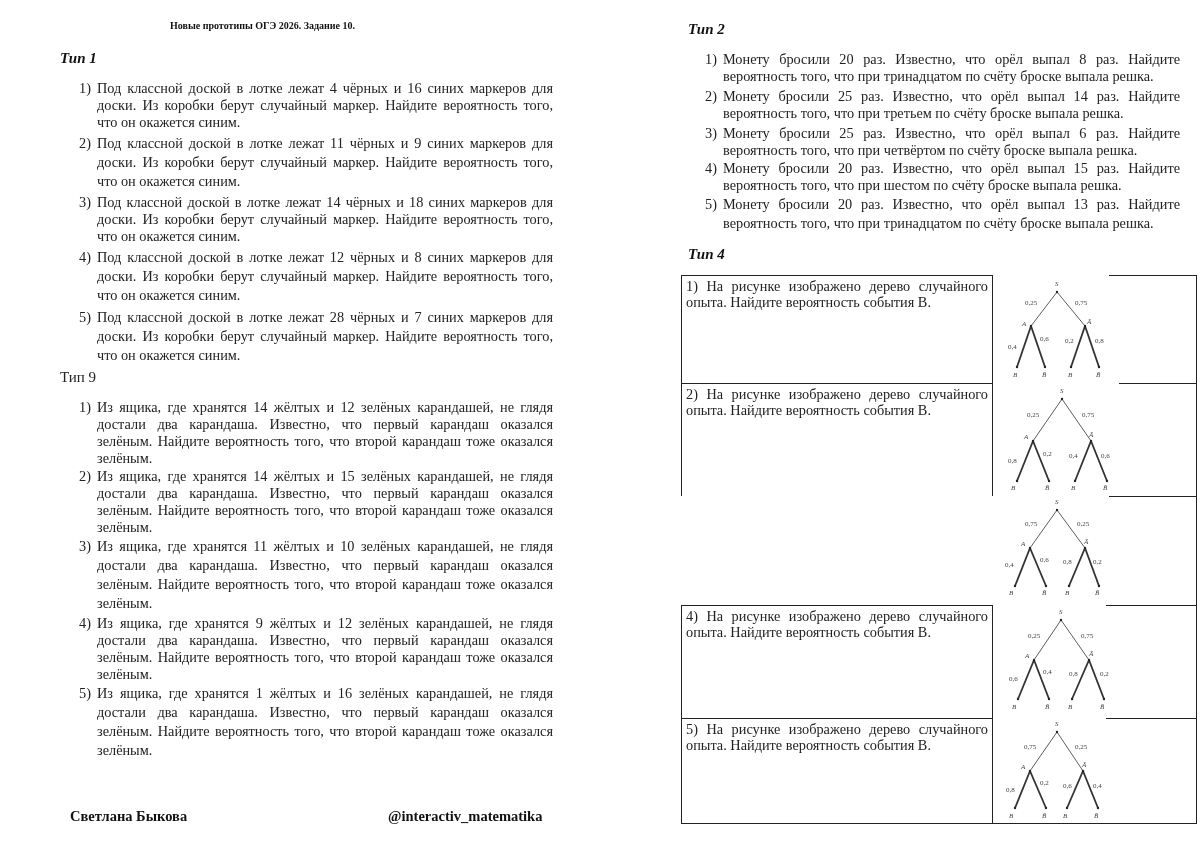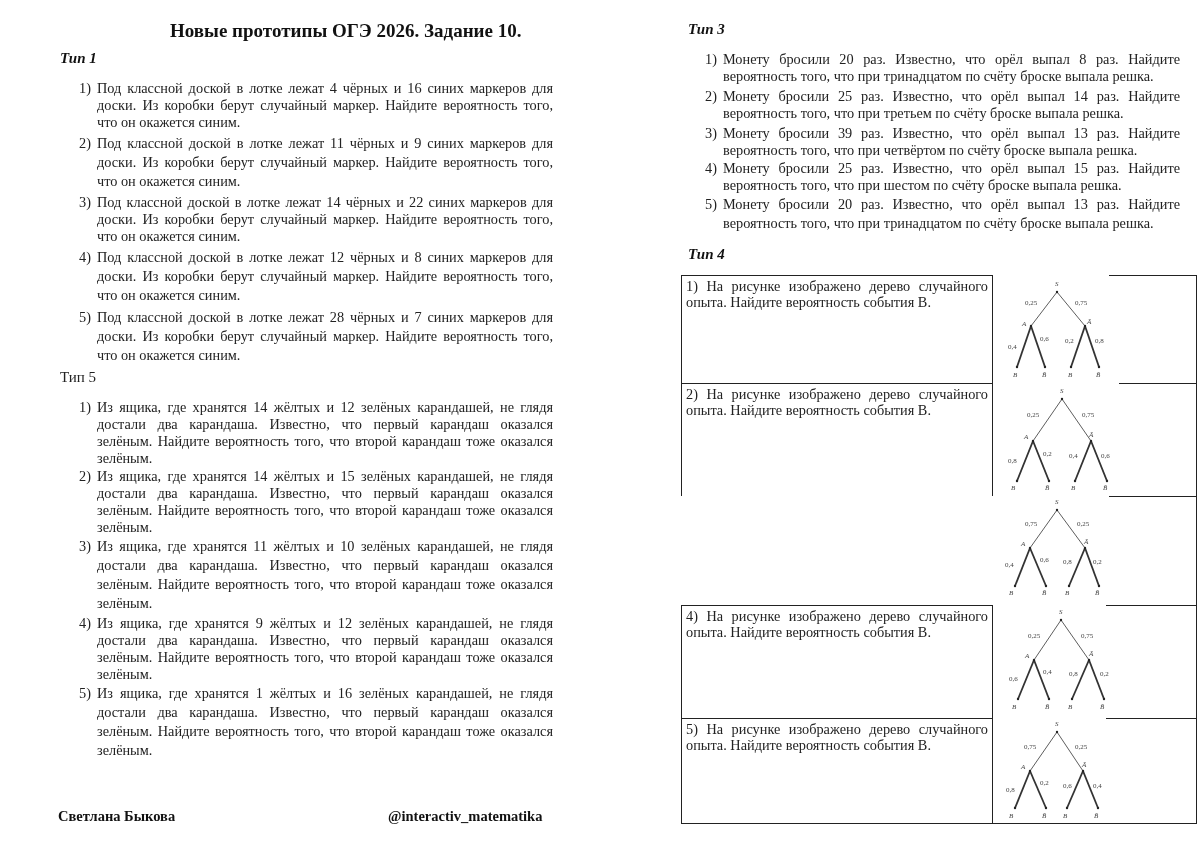--- a/index.html
+++ b/index.html
@@ -7,35 +7,35 @@
     width: 1200px; height: 842px; position: relative; overflow: hidden;
     font-family: "Liberation Serif", "DejaVu Serif", serif;
     color: #222222;
   }
   .page { position: absolute; top: 0; }
   .page-left { left: 0; width: 600px; height: 842px; }
   .page-right { left: 600px; width: 600px; height: 842px; }
 
   .doc-title {
     position: absolute; left: 170px; top: 20px;
-    font-weight: bold; font-size: 19px; color: #111;
+    font-weight: bold; font-size: 10px; color: #111;
   }
   .section-head {
     position: absolute; font-size: 15px; font-weight: bold; font-style: italic; color: #111;
   }
   .section-head.plain { font-style: normal; font-weight: normal; color: #222; }
 
   .qlist { position: absolute; margin: 0; padding: 0; list-style: none; }
   .qitem { position: relative; padding-left: 18px; font-size: 14.3px; line-height: 17px; text-align: justify; }
   .qnum { position: absolute; left: 0; top: 0; }
 
   .footer-left, .footer-right {
     position: absolute; top: 808px; font-weight: bold; font-size: 14.5px; color: #111;
   }
-  .footer-left { left: 58px; }
+  .footer-left { left: 70px; }
   .footer-right { left: 388px; }
 
   
   .tip4-table { position: absolute; left: 81px; top: 275px; width: 516px; height: 549px; }
   .tip4-row { position: absolute; left: 0; width: 516px; }
   .tip4-cell-text {
     position: absolute; left: 0; top: 0; width: 312px; height: 100%;
     border-left: 1px solid #222; border-top: 1px solid #222; border-right: 1px solid #222;
     box-sizing: border-box; padding: 2px 4px; font-size: 14.3px; line-height: 16px; text-align: justify;
   }
@@ -52,45 +52,45 @@
 </head>
 <body>
 
 <div class="page page-left">
   <div class="doc-title">Новые прототипы ОГЭ 2026. Задание 10.</div>
 
   <div class="section-head" style="left:60px; top:50px;">Тип 1</div>
   <ol class="qlist" style="left:79px; top:80px; width:474px;">
     <li class="qitem" style="margin-bottom:3px;"><span class="qnum">1)</span><span>Под классной доской в лотке лежат 4 чёрных и 16 синих маркеров для доски. Из коробки берут случайный маркер. Найдите вероятность того, что он окажется синим.</span></li>
     <li class="qitem" style="margin-bottom:3px; line-height:19px;"><span class="qnum">2)</span><span>Под классной доской в лотке лежат 11 чёрных и 9 синих маркеров для доски. Из коробки берут случайный маркер. Найдите вероятность того, что он окажется синим.</span></li>
-    <li class="qitem" style="margin-bottom:3px;"><span class="qnum">3)</span><span>Под классной доской в лотке лежат 14 чёрных и 22 синих маркеров для доски. Из коробки берут случайный маркер. Найдите вероятность того, что он окажется синим.</span></li>
+    <li class="qitem" style="margin-bottom:3px;"><span class="qnum">3)</span><span>Под классной доской в лотке лежат 14 чёрных и 18 синих маркеров для доски. Из коробки берут случайный маркер. Найдите вероятность того, что он окажется синим.</span></li>
     <li class="qitem" style="margin-bottom:3px; line-height:19px;"><span class="qnum">4)</span><span>Под классной доской в лотке лежат 12 чёрных и 8 синих маркеров для доски. Из коробки берут случайный маркер. Найдите вероятность того, что он окажется синим.</span></li>
     <li class="qitem" style="line-height:19px;"><span class="qnum">5)</span><span>Под классной доской в лотке лежат 28 чёрных и 7 синих маркеров для доски. Из коробки берут случайный маркер. Найдите вероятность того, что он окажется синим.</span></li>
   </ol>
 
-  <div class="section-head plain" style="left:60px; top:369px;">Тип 5</div>
+  <div class="section-head plain" style="left:60px; top:369px;">Тип 9</div>
   <ol class="qlist" style="left:79px; top:399px; width:474px;">
     <li class="qitem" style="margin-bottom:1px;"><span class="qnum">1)</span><span>Из ящика, где хранятся 14 жёлтых и 12 зелёных карандашей, не глядя достали два карандаша. Известно, что первый карандаш оказался зелёным. Найдите вероятность того, что второй карандаш тоже оказался зелёным.</span></li>
     <li class="qitem" style="margin-bottom:1px;"><span class="qnum">2)</span><span>Из ящика, где хранятся 14 жёлтых и 15 зелёных карандашей, не глядя достали два карандаша. Известно, что первый карандаш оказался зелёным. Найдите вероятность того, что второй карандаш тоже оказался зелёным.</span></li>
     <li class="qitem" style="margin-bottom:2px; line-height:19px;"><span class="qnum">3)</span><span>Из ящика, где хранятся 11 жёлтых и 10 зелёных карандашей, не глядя достали два карандаша. Известно, что первый карандаш оказался зелёным. Найдите вероятность того, что второй карандаш тоже оказался зелёным.</span></li>
     <li class="qitem" style="margin-bottom:1px;"><span class="qnum">4)</span><span>Из ящика, где хранятся 9 жёлтых и 12 зелёных карандашей, не глядя достали два карандаша. Известно, что первый карандаш оказался зелёным. Найдите вероятность того, что второй карандаш тоже оказался зелёным.</span></li>
     <li class="qitem" style="line-height:19px;"><span class="qnum">5)</span><span>Из ящика, где хранятся 1 жёлтых и 16 зелёных карандашей, не глядя достали два карандаша. Известно, что первый карандаш оказался зелёным. Найдите вероятность того, что второй карандаш тоже оказался зелёным.</span></li>
   </ol>
 
   <div class="footer-left">Светлана Быкова</div>
   <div class="footer-right">@interactiv_matematika</div>
 </div>
 
 <div class="page page-right">
-  <div class="section-head" style="left:88px; top:21px;">Тип 3</div>
+  <div class="section-head" style="left:88px; top:21px;">Тип 2</div>
   <ol class="qlist" style="left:105px; top:51px; width:475px;">
     <li class="qitem" style="margin-bottom:3px;"><span class="qnum">1)</span><span>Монету бросили 20 раз. Известно, что орёл выпал 8 раз. Найдите вероятность того, что при тринадцатом по счёту броске выпала решка.</span></li>
     <li class="qitem" style="margin-bottom:3px;"><span class="qnum">2)</span><span>Монету бросили 25 раз. Известно, что орёл выпал 14 раз. Найдите вероятность того, что при третьем по счёту броске выпала решка.</span></li>
-    <li class="qitem" style="margin-bottom:1px;"><span class="qnum">3)</span><span>Монету бросили 39 раз. Известно, что орёл выпал 13 раз. Найдите вероятность того, что при четвёртом по счёту броске выпала решка.</span></li>
-    <li class="qitem" style="margin-bottom:1px;"><span class="qnum">4)</span><span>Монету бросили 25 раз. Известно, что орёл выпал 15 раз. Найдите вероятность того, что при шестом по счёту броске выпала решка.</span></li>
+    <li class="qitem" style="margin-bottom:1px;"><span class="qnum">3)</span><span>Монету бросили 25 раз. Известно, что орёл выпал 6 раз. Найдите вероятность того, что при четвёртом по счёту броске выпала решка.</span></li>
+    <li class="qitem" style="margin-bottom:1px;"><span class="qnum">4)</span><span>Монету бросили 20 раз. Известно, что орёл выпал 15 раз. Найдите вероятность того, что при шестом по счёту броске выпала решка.</span></li>
     <li class="qitem" style="line-height:19px;"><span class="qnum">5)</span><span>Монету бросили 20 раз. Известно, что орёл выпал 13 раз. Найдите вероятность того, что при тринадцатом по счёту броске выпала решка.</span></li>
   </ol>
 
   <div class="section-head" style="left:88px; top:246px;">Тип 4</div>
 
   <div class="tip4-table">
 
     <div class="tip4-row" style="top:0; height:108px;padding-left:37px;">
       <div class="tip4-cell-text"><span>1)</span> <span>На рисунке изображено дерево случайного опыта. Найдите вероятность события B.</span></div>
       <div class="tip4-cell-fig">

